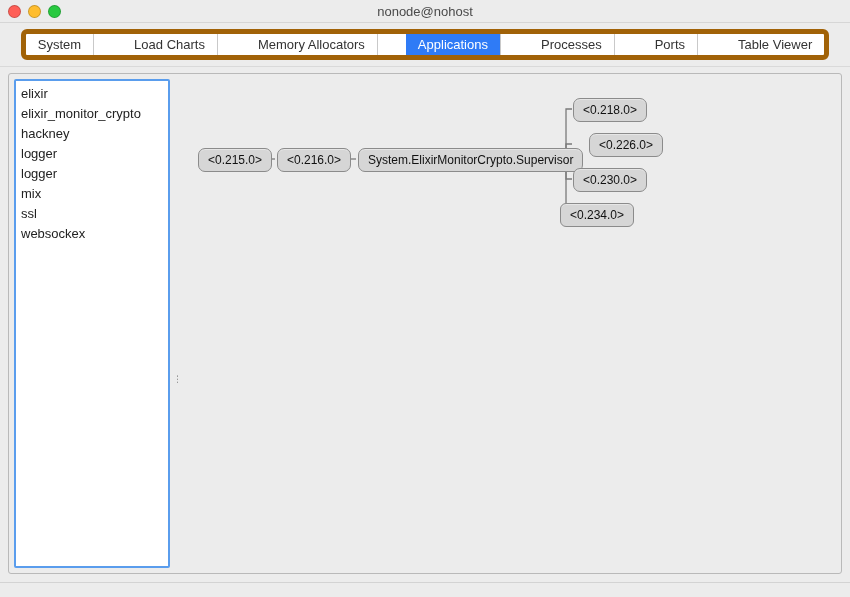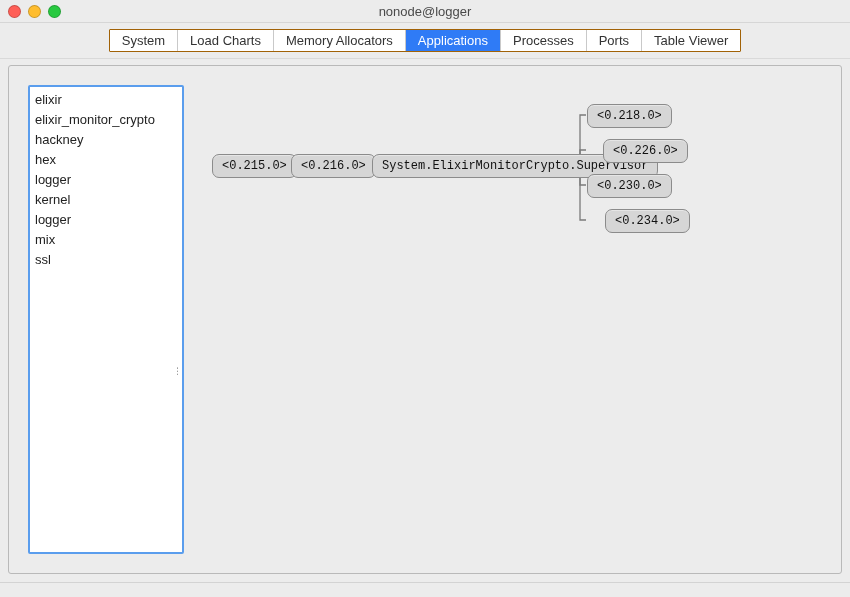--- a/index.html
+++ b/index.html
@@ -5,89 +5,88 @@
   html,body{margin:0;padding:0;font-family:-apple-system,"Helvetica Neue",Arial,sans-serif;font-size:13px;color:#222;background:#ececec;}
   .window{width:850px;height:597px;background:#ececec;position:relative;display:flex;flex-direction:column;}
   .titlebar{height:22px;display:flex;align-items:center;padding:0 8px;border-bottom:1px solid #d6d6d6;position:relative;}
   .traffic{display:flex;gap:7px;align-items:center;}
   .dot{width:11px;height:11px;border-radius:50%;border:0.5px solid rgba(0,0,0,0.2);}
   .dot.red{background:#ff5f57;}
   .dot.yellow{background:#ffbd2e;}
   .dot.green{background:#28c940;}
   .title{position:absolute;left:0;right:0;text-align:center;font-size:13px;color:#4a4a4a;}
   .tabbar{display:flex;justify-content:center;padding:6px 0 6px 0;background:#ececec;border-bottom:1px solid #d9d9d9;}
-  .tabs{display:flex;border:1px solid #a16207;border-radius:1px;overflow:hidden;background:#fff;}
+  .tabs{display:flex;border:5px solid #a16207;border-radius:6px;overflow:hidden;background:#fff;gap:28px;}
   .tab{padding:3px 12px;font-size:13px;border-right:1px solid #c9c9c9;cursor:default;color:#333;white-space:nowrap;}
   .tab:last-child{border-right:none;}
   .tab.active{background:#2f7bf6;color:#fff;}
   .content{flex:1;padding:6px 8px 8px 8px;display:flex;flex-direction:column;}
-  .panel{flex:1;border:1px solid #b9b9b9;border-radius:3px;background:#ececec;padding:19px;display:flex;gap:8px;position:relative;}
+  .panel{flex:1;border:1px solid #b9b9b9;border-radius:3px;background:#ececec;padding:5px;display:flex;gap:8px;position:relative;}
   .applist{width:146px;background:#fff;border:2px solid #5a9ded;border-radius:2px;padding:4px 3px;display:flex;flex-direction:column;gap:3px;}
   .appitem{font-size:13px;padding:0 2px;cursor:default;color:#222;line-height:17px;}
   .grip{position:absolute;left:164px;top:300px;width:8px;height:10px;font-size:9px;color:#777;}
   .tree{position:relative;flex:1;}
-  .node{position:absolute;border:1px solid #8b8b8b;border-radius:7px;background:#d6d6d6;padding:4px 9px;font-size:12px;color:#111;white-space:nowrap;box-shadow:inset 0 1px 0 rgba(255,255,255,0.4);font-family:Liberation Mono, monospace;}
+  .node{position:absolute;border:1px solid #8b8b8b;border-radius:7px;background:#d6d6d6;padding:4px 9px;font-size:12px;color:#111;white-space:nowrap;box-shadow:inset 0 1px 0 rgba(255,255,255,0.4);}
   svg.edges{position:absolute;left:0;top:0;width:100%;height:100%;pointer-events:none;}
   svg.edges line, svg.edges path{stroke:#7a7a7a;stroke-width:1.3;fill:none;}
   .statusbar{height:14px;border-top:1px solid #d3d3d3;background:#ececec;}
 </style>
 </head>
 <body>
 
 <div class="window">
   <div class="titlebar">
     <div class="traffic">
       <div class="dot red"></div>
       <div class="dot yellow"></div>
       <div class="dot green"></div>
     </div>
-    <div class="title">nonode@logger</div>
+    <div class="title">nonode@nohost</div>
   </div>
 
   <div class="tabbar">
     <div class="tabs" id="tabs">
         <div class="tab">System</div>
         <div class="tab">Load Charts</div>
         <div class="tab">Memory Allocators</div>
         <div class="tab active">Applications</div>
         <div class="tab">Processes</div>
         <div class="tab">Ports</div>
         <div class="tab">Table Viewer</div>
       </div>
   </div>
 
   <div class="content">
     <div class="panel">
       <div class="applist" id="applist">
           <div class="appitem">elixir</div>
           <div class="appitem">elixir_monitor_crypto</div>
           <div class="appitem">hackney</div>
-          <div class="appitem">hex</div>
           <div class="appitem">logger</div>
-          <div class="appitem">kernel</div>
           <div class="appitem">logger</div>
           <div class="appitem">mix</div>
           <div class="appitem">ssl</div>
+          <div class="appitem">websockex</div>
         </div>
       <div class="grip">⋮</div>
       <div class="tree">
         <svg class="edges">
           <line x1="80" y1="80" x2="97" y2="80"></line>
           <line x1="159" y1="80" x2="178" y2="80"></line>
           <line x1="376" y1="80" x2="388" y2="80"></line>
           <path d="M388 80 L388 30 L394 30"></path>
           <path d="M388 80 L388 65 L394 65"></path>
           <path d="M388 80 L388 100 L394 100"></path>
           <path d="M388 80 L388 135 L394 135"></path>
         </svg>
         <div class="node" style="left:20px;top:69px;">&lt;0.215.0&gt;</div>
         <div class="node" style="left:99px;top:69px;text-align:right;">&lt;0.216.0&gt;</div>
         <div class="node" style="left:180px;top:69px;">System.ElixirMonitorCrypto.Supervisor</div>
         <div class="node" style="left:395px;top:19px;">&lt;0.218.0&gt;</div>
         <div class="node" style="left:395px;top:54px;margin-left:16px;">&lt;0.226.0&gt;</div>
         <div class="node" style="left:395px;top:89px;">&lt;0.230.0&gt;</div>
-        <div class="node" style="left:413px;top:124px;">&lt;0.234.0&gt;</div>
+        <div class="node" style="left:382px;top:124px;border-radius:6px;">&lt;0.234.0&gt;</div>
       </div>
     </div>
   </div>
 
   <div class="statusbar"></div>
 </div>
 
 </body></html>

